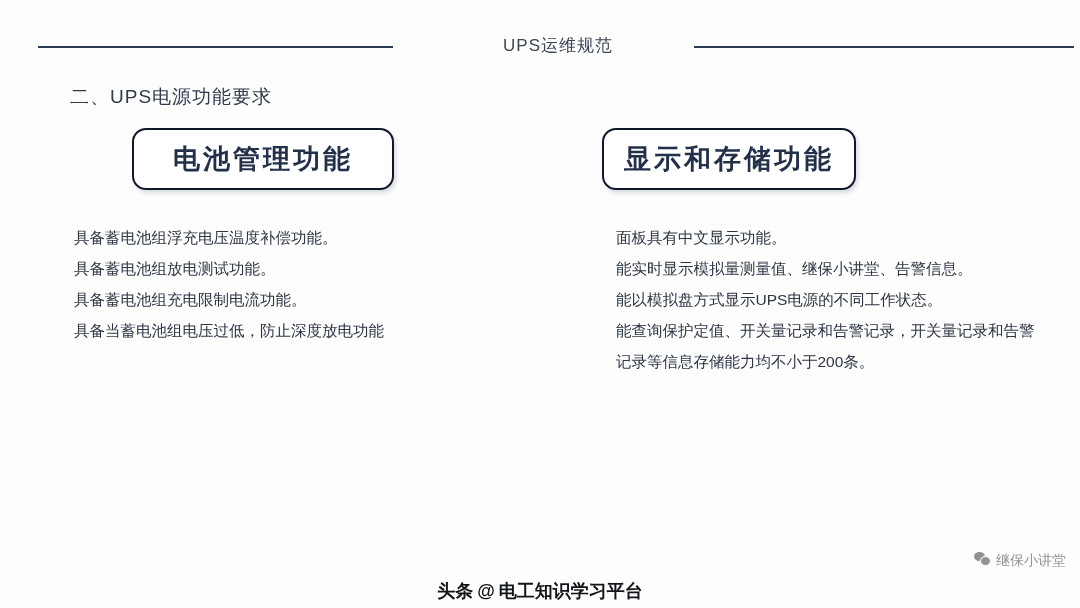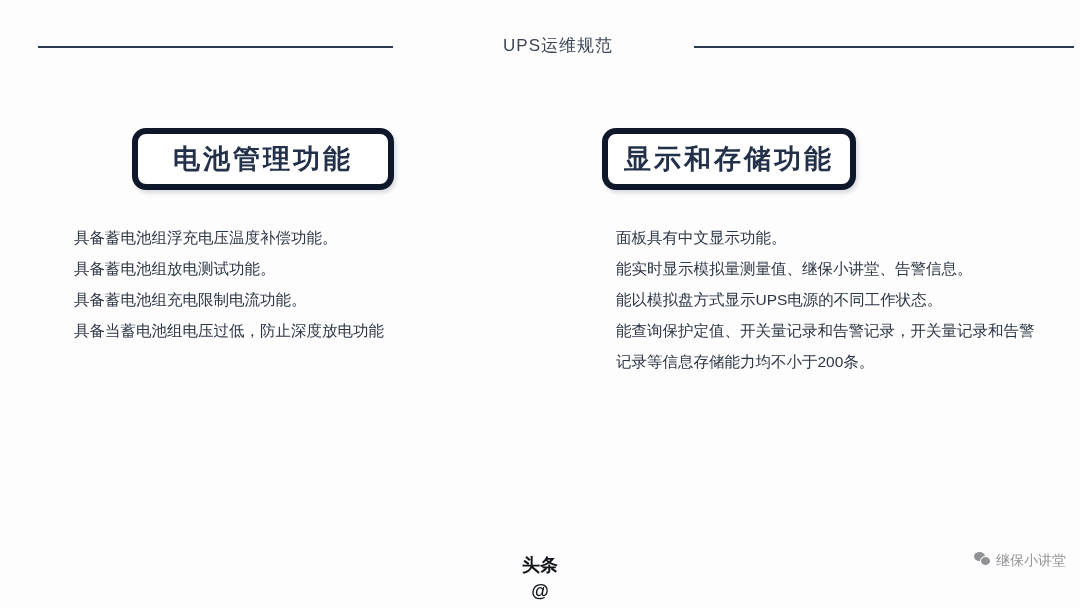--- a/index.html
+++ b/index.html
@@ -72,21 +72,21 @@
   
   .col {
     position: absolute;
     top: 128px;
   }
   .col-left { left: 70px; width: 440px; }
   .col-right { left: 570px; width: 470px; }
 
   .badge {
     box-sizing: border-box;
-    border: 6px solid #0f172a;
+    border: 2px solid #0f172a;
     border-radius: 14px;
     height: 62px;
     display: flex;
     align-items: center;
     justify-content: center;
     background: #ffffff;
     box-shadow: 2px 3px 4px rgba(120,130,150,0.28);
   }
   .badge-left { width: 262px; margin-left: 62px; }
   .badge-right { width: 254px; margin-left: 32px; }
@@ -155,36 +155,36 @@
     position: absolute;
     left: 0; bottom: 0;
     width: 1080px;
     height: 34px;
     display: flex;
     align-items: center;
     justify-content: center;
     gap: 4px;
     font-size: 18px;
     color: #111418;
-    flex-direction: column;
   }
   .footer-toutiao { font-weight: bold; }
   .footer-at { font-weight: bold; }
 </style>
 </head>
 <body>
 
 <div class="slide">
 
   <div class="header">
     <div class="rule-left"></div>
     <div class="header-title">UPS运维规范</div>
     <div class="rule-right"></div>
   </div>
 
+  <div class="section-title">二、UPS电源功能要求</div>
 
   <div class="col col-left">
     <div class="badge badge-left">
       <span class="badge-text">电池管理功能</span>
     </div>
     <div class="bullets bullets-left">
       <div class="bullet-line">具备蓄电池组浮充电压温度补偿功能。</div>
       <div class="bullet-line">具备蓄电池组放电测试功能。</div>
       <div class="bullet-line">具备蓄电池组充电限制电流功能。</div>
       <div class="bullet-line">具备当蓄电池组电压过低，防止深度放电功能</div>

